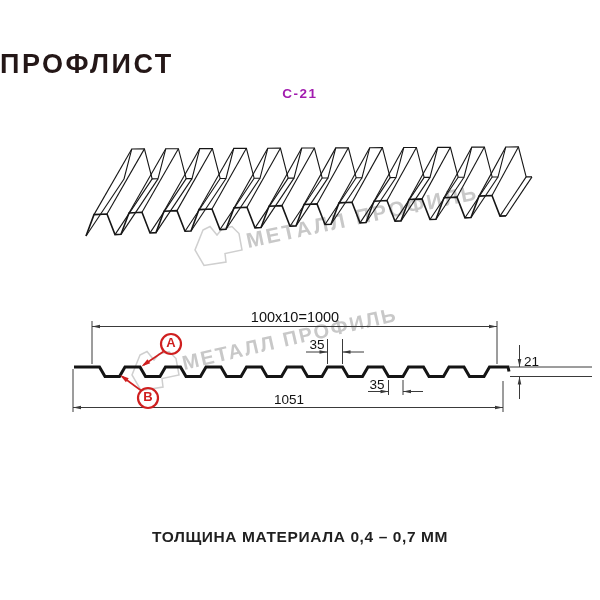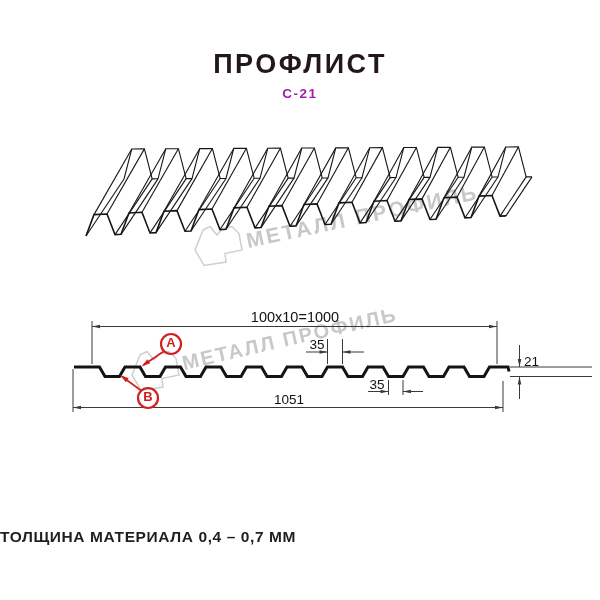--- a/index.html
+++ b/index.html
@@ -1,22 +1,22 @@
 <!DOCTYPE html>
 <html><head>
 <meta charset="utf-8">
 <style>
   html,body{margin:0;padding:0;background:#fff;}
   .page{position:relative;width:600px;height:600px;background:#ffffff;overflow:hidden;
         font-family:"Liberation Sans",sans-serif;}
-  .title{position:absolute;left:0;top:49px;width:600px;text-align:center;
+  .title{position:absolute;left:0;top:49px;width:600px;text-align:left;
          font-size:27px;font-weight:800;letter-spacing:2.5px;color:#241717;}
   .subtitle{position:absolute;left:0;top:86px;width:600px;text-align:center;
          font-size:13.5px;font-weight:700;letter-spacing:1.5px;color:#a21caf;}
-  .footer-note{position:absolute;left:0;top:528px;width:600px;
+  .footer-note{position:absolute;left:0;top:528px;width:600px;text-align:center;
          font-size:15.5px;font-weight:600;letter-spacing:0.6px;color:#1f1f1f;}
   svg.scene{position:absolute;left:0;top:0;}
   .dimtext{font-family:"Liberation Sans",sans-serif;fill:#111;}
   .wmtext{font-family:"Liberation Sans",sans-serif;font-weight:700;}
 </style>
 </head>
 <body>
 
 <div class="page">
 

